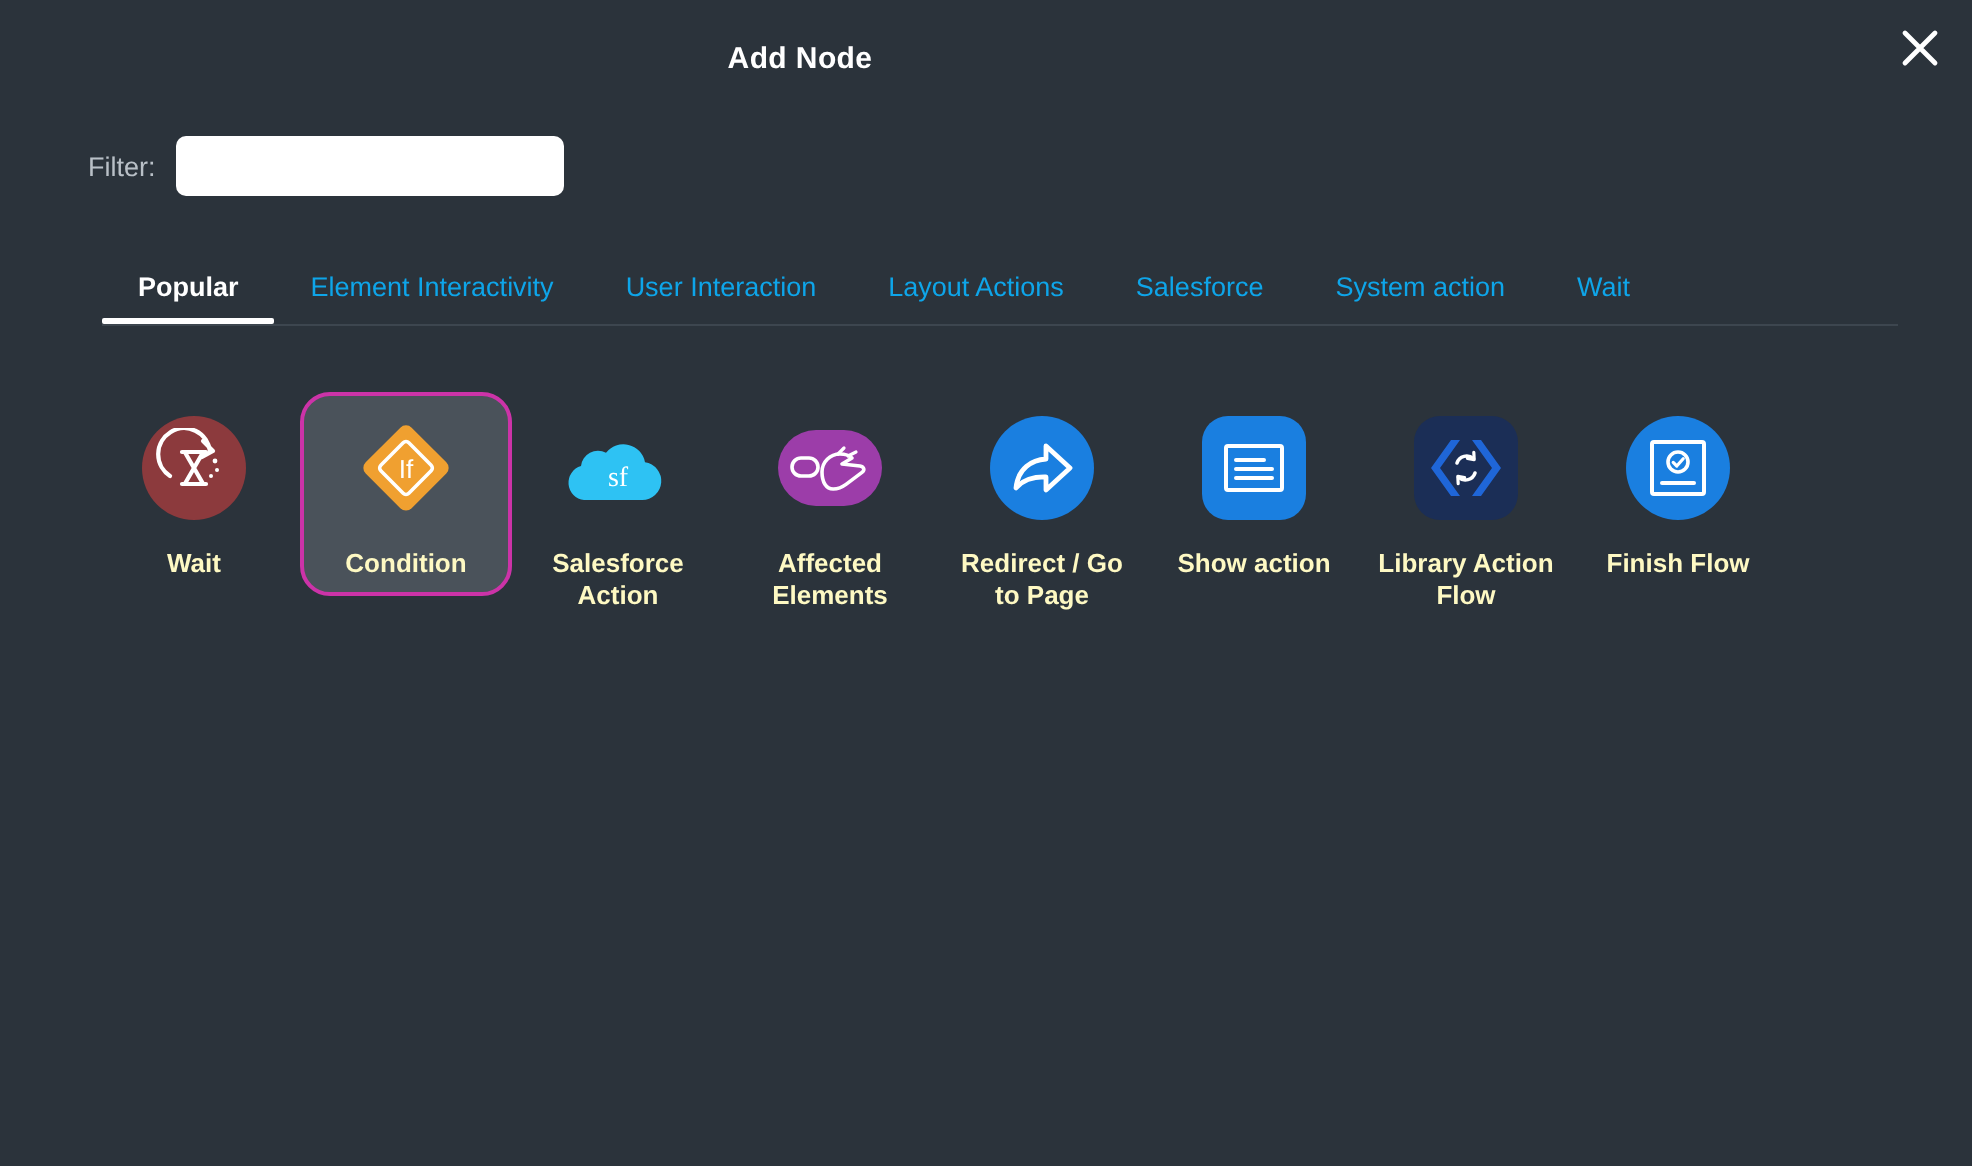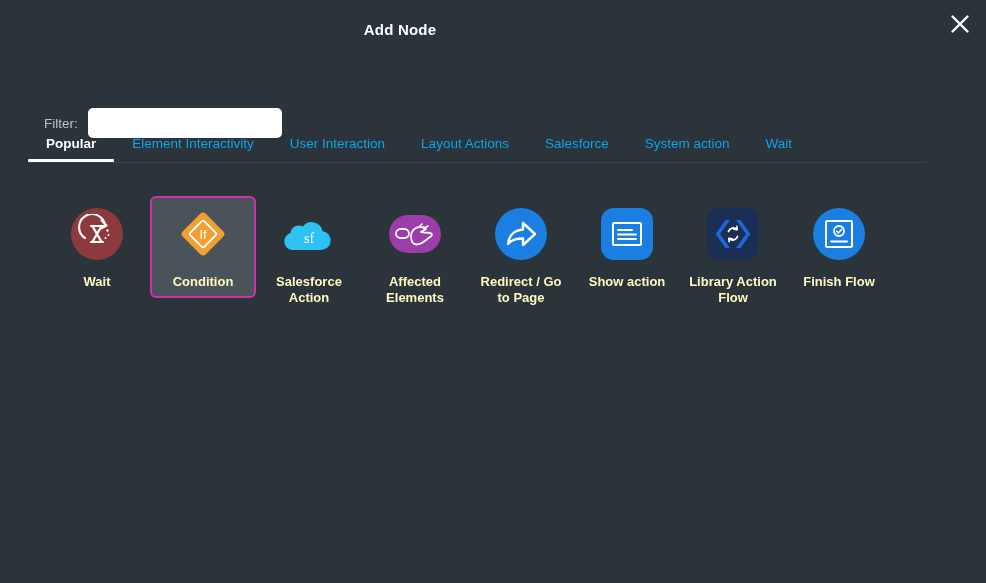--- a/index.html
+++ b/index.html
@@ -52,21 +52,20 @@
   .close-btn svg { display: block; }
 
   
   .filter-row {
     position: absolute;
     top: 68px;
     left: 44px;
     display: flex;
     align-items: center;
     gap: 10px;
-    margin-top: 40px;
   }
   .filter-label {
     font-size: 13.5px;
     color: #b9c0c7;
   }
   .filter-input {
     width: 194px;
     height: 30px;
     border-radius: 5px;
     border: none;
@@ -76,21 +75,21 @@
     padding: 0 8px;
     box-sizing: border-box;
     color: #222;
     font-family: "Liberation Sans", sans-serif;
   }
 
   
   .tabs {
     position: absolute;
     top: 126px;
-    left: 28px;
+    left: 51px;
     width: 898px;
     height: 37px;
     display: flex;
     align-items: flex-start;
     border-bottom: 1px solid #3d464f;
     box-sizing: border-box;
   }
   .tab {
     position: relative;
     padding: 0 18px;
@@ -136,20 +135,21 @@
     align-items: center;
     cursor: pointer;
     padding: 8px 0 6px 0;
     border-radius: 6px;
     border: 2px solid transparent;
     box-sizing: border-box;
   }
   .node-item.selected {
     border-color: #cc33a8;
     background: #4a525a;
+    border-radius: 15px;
   }
   .node-icon {
     width: 56px;
     height: 56px;
     display: flex;
     align-items: center;
     justify-content: center;
     margin-bottom: 12px;
   }
   .node-label {

